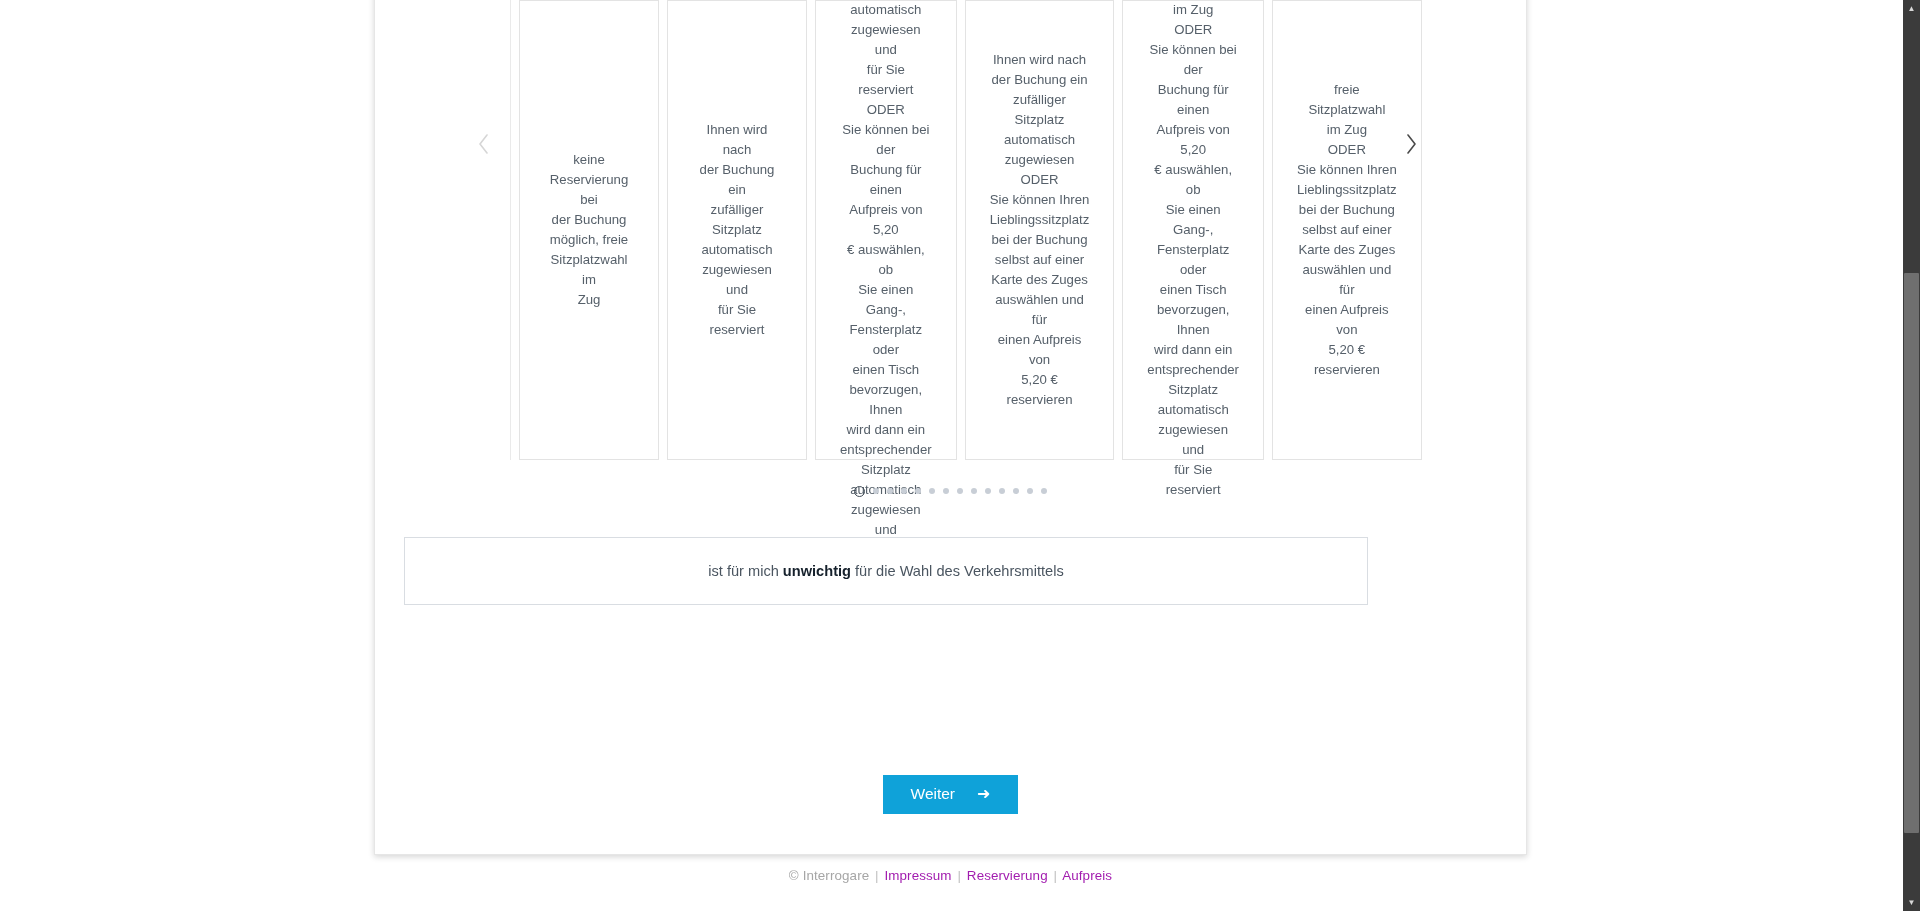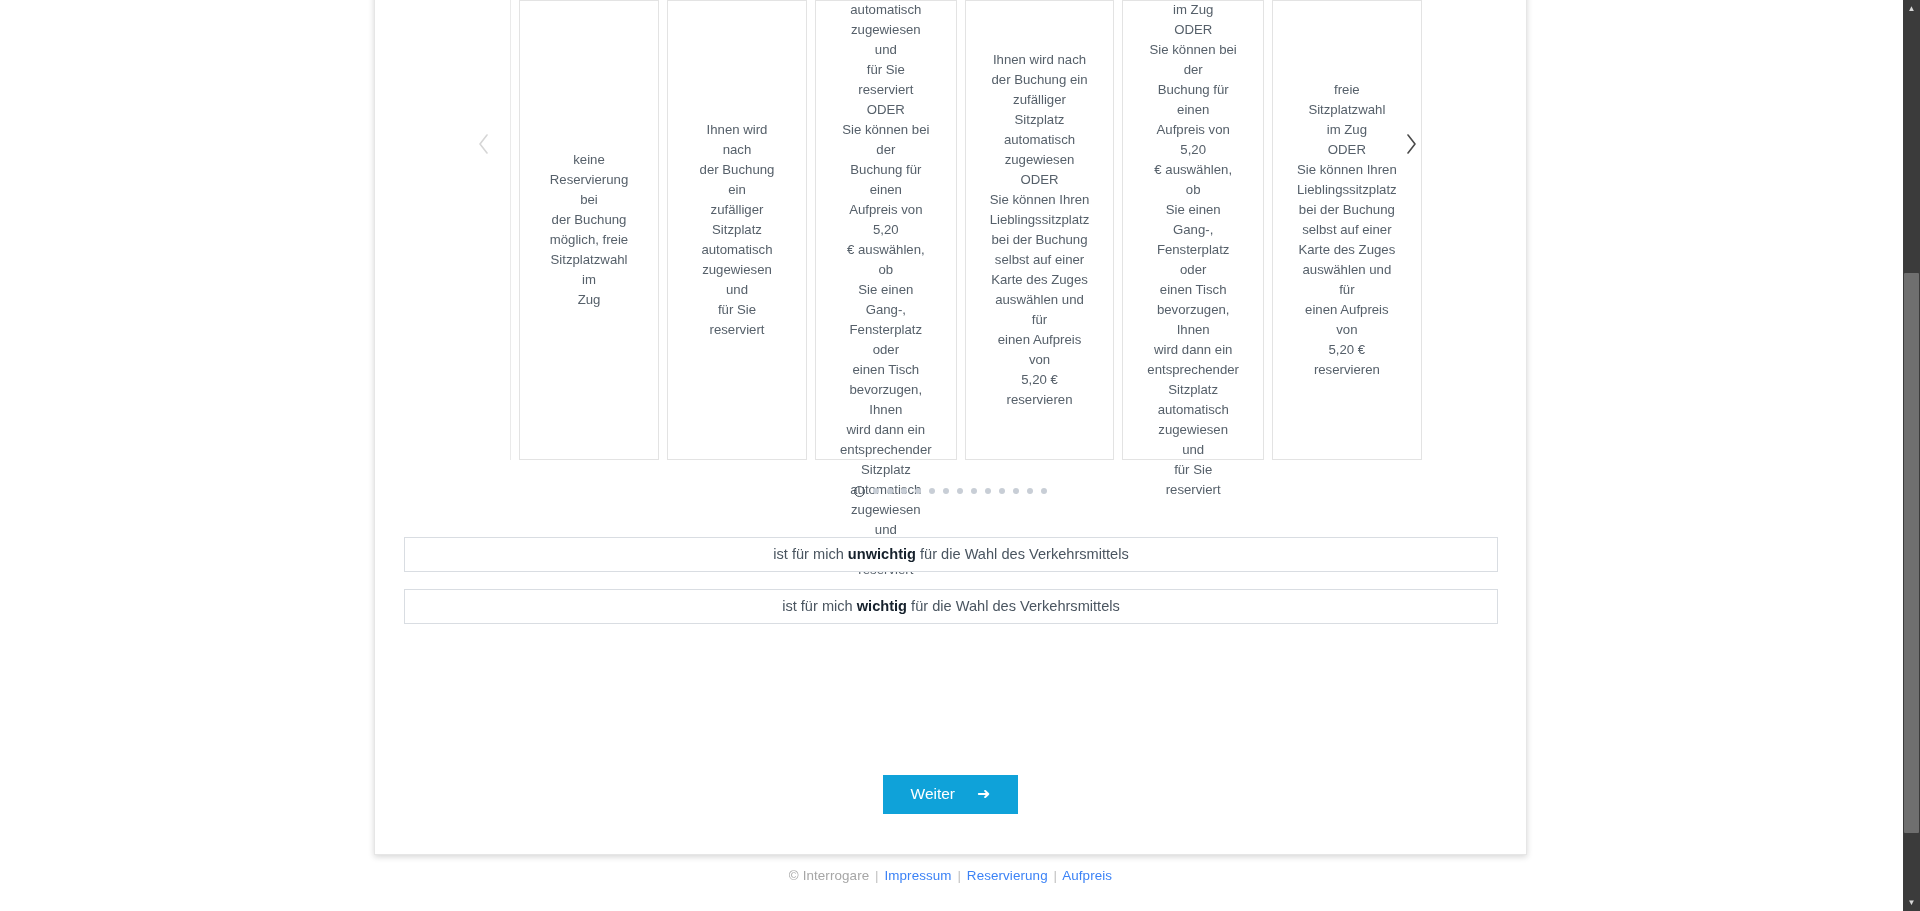--- a/index.html
+++ b/index.html
@@ -112,25 +112,24 @@
     height: 11px;
     background: transparent;
     border: 1.6px solid #3f4a55;
   }
 
   
   .options {
     position: absolute;
     left: 29px;
     top: 697px;
-    width: 1094px;
+    width: 964px;
     height: 68px;
     display: flex;
     gap: 17px;
-    flex-direction: column;
   }
   .option {
     flex: 1 1 0;
     border: 1px solid #d9dde2;
     background: #ffffff;
     display: flex;
     align-items: center;
     justify-content: center;
     text-align: center;
     padding: 6px 16px;
@@ -170,21 +169,21 @@
     position: absolute;
     left: 374px;
     top: 868px;
     width: 1153px;
     text-align: center;
     font-size: 13.4px;
     color: #a6a6a6;
     letter-spacing: 0.1px;
   }
   .footer a {
-    color: #3b82f6;
+    color: #a21caf;
     text-decoration: none;
   }
   .footer .sep { color: #c0c0c0; margin: 0 2px; }
 
   
   .scrollbar {
     position: absolute;
     right: 0;
     top: 0;
     width: 17px;
@@ -341,23 +340,20 @@
         <div class="dot"></div>
         <div class="dot"></div>
         <div class="dot"></div>
         <div class="dot"></div>
       </div>
 
     <div class="options">
       <div class="option">
         <span><span>ist für mich </span><b>unwichtig</b><span> für die Wahl des Verkehrsmittels</span></span>
       </div>
-      <div class="option">
-        <span><span>ist für mich </span><b>wichtig</b><span> für die Wahl des Verkehrsmittels</span></span>
-      </div>
     </div>
 
     <div class="weiter-wrap">
       <button class="weiter-btn">
         <span>Weiter</span>
         <span class="arrow-glyph">➜</span>
       </button>
     </div>
 
   </div>

